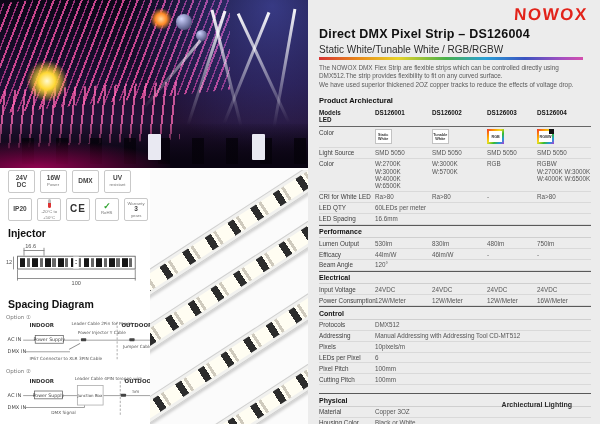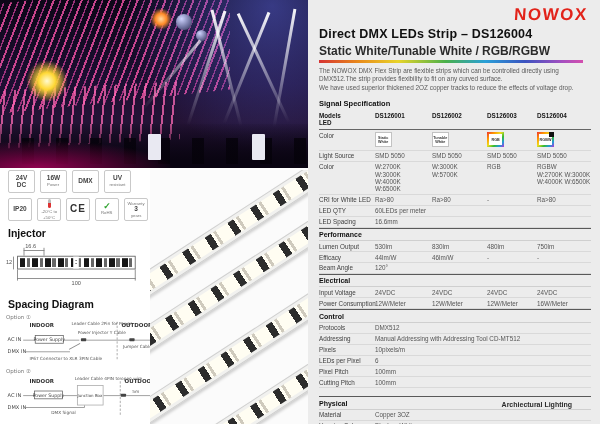--- a/index.html
+++ b/index.html
@@ -78,21 +78,21 @@
            box-shadow:1px 2px 3px rgba(0,0,0,.18); transform:rotate(-33deg); }
   .strip .chips { position:absolute; left:2px; top:3px; right:2px; bottom:3px;
            background:repeating-linear-gradient(90deg,#fffdf2 0 9px,#2c2c2c 9px 16px,#fffdf2 16px 19px,#cfcabd 19px 22px,#fffdf2 22px 27px); }
 
   
   .panel { position:absolute; left:308px; top:0; width:292px; height:424px; background:#ececec; overflow:hidden; }
   .logo { position:absolute; right:12px; top:5px; font-size:17px; font-weight:bold; color:#e2231a;
           letter-spacing:1.5px; transform:skewX(-4deg); }
   .pcontent { position:absolute; left:11px; top:27px; width:272px; }
   .ptitle { font-size:12.5px; font-weight:bold; color:#101010; letter-spacing:.2px; }
-  .psub { font-size:12px; font-weight:bold; color:#2b2b2b; margin-top:3px; }
+  .psub { font-size:10px; font-weight:normal; color:#2b2b2b; margin-top:3px; }
   .rainbow { height:2.5px; width:264px; margin-top:2px;
           background:linear-gradient(90deg,#d63333 0%,#e88a1a 15%,#e8d42a 30%,#49b04a 48%,#2aa0d8 63%,#3b53c0 78%,#a44fc0 92%,#d44fae 100%); }
   .pdesc { font-size:6.4px; color:#5a5a5a; line-height:1.4; margin-top:4px; white-space:pre-line; }
   .psection { font-size:7.5px; font-weight:bold; color:#101010; margin-top:6px; margin-bottom:2px; }
 
   .trow { display:grid; grid-template-columns:56px 57px 55px 50px 54px; align-items:start;
           padding:1.5px 0 1px; border-bottom:1px solid #d9d9d9; font-size:6.3px; color:#4a4a4a; line-height:1.18; }
   .trow2 { display:grid; grid-template-columns:56px 1fr; align-items:start;
           padding:1.5px 0 1px; border-bottom:1px solid #d9d9d9; font-size:6.3px; color:#4a4a4a; line-height:1.18; }
   .tlabel { color:#3d3d3d; white-space:nowrap; }
@@ -263,26 +263,26 @@
       </div>
     <div class="strip" style="left:-45px; top:224px;">
         <div class="chips"></div>
       </div>
   </div>
 
   <div class="panel">
     <div class="logo">NOWOX</div>
 
     <div class="pcontent">
-      <div class="ptitle">Direct DMX LEDs Strip – DS126004</div>
+      <div class="ptitle">Direct DMX Pixel Strip – DS126004</div>
       <div class="psub">Static White/Tunable White / RGB/RGBW</div>
       <div class="rainbow"></div>
       <div class="pdesc">The NOWOX DMX Flex Strip are flexible strips which can be controlled directly using DMX512.The strip provides flexibility to fit on any curved surface.
 We have used superior thickened 2OZ copper tracks to reduce the effects of voltage drop.</div>
-      <div class="psection">Signal Specification</div>
+      <div class="psection">Product Archiectural</div>
 
       <div class="trow t-header">
         <div class="tlabel bold pre" style="white-space:pre-line;">Models
 LED</div>
         <div class="tval bold">DS126001</div>
         <div class="tval bold">DS126002</div>
         <div class="tval bold">DS126003</div>
         <div class="tval bold">DS126004</div>
       </div>
 

